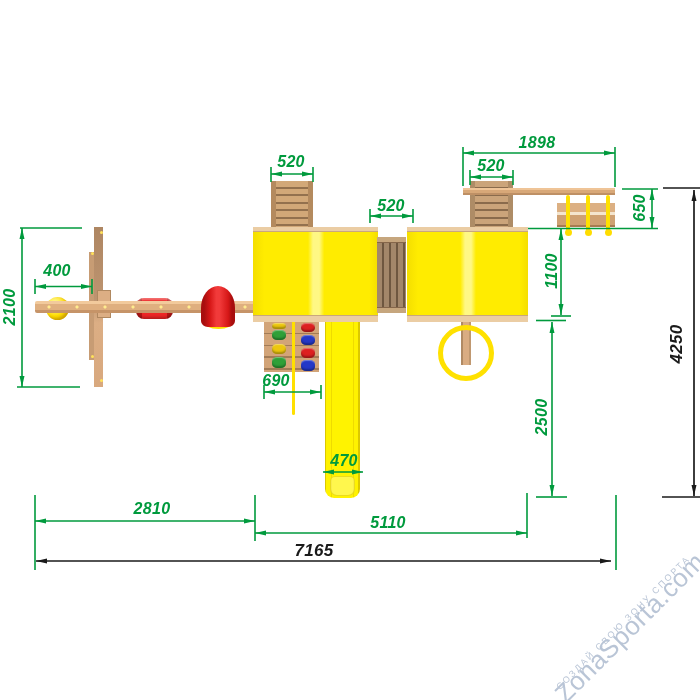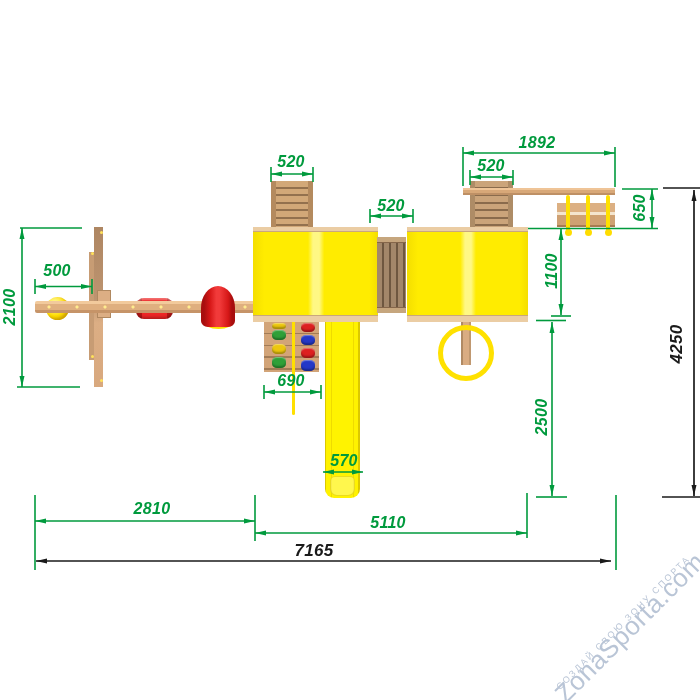--- a/index.html
+++ b/index.html
@@ -208,28 +208,28 @@
     <line class="k" x1="36" y1="561" x2="611" y2="561" marker-start="url(#ab)" marker-end="url(#ab)"></line>
 
     <line class="k" x1="663" y1="188" x2="700" y2="188"></line>
     <line class="k" x1="662" y1="497" x2="700" y2="497"></line>
     <line class="k" x1="694" y1="190" x2="694" y2="496" marker-start="url(#ab)" marker-end="url(#ab)"></line>
   </svg>
 
   <div class="dim" style="left:261px;top:153px;">520</div>
   <div class="dim" style="left:361px;top:197px;">520</div>
   <div class="dim" style="left:461px;top:157px;">520</div>
-  <div class="dim" style="left:507px;top:134px;">1892</div>
+  <div class="dim" style="left:507px;top:134px;">1898</div>
   <div class="dim rot" style="left:610px;top:199px;">650</div>
   <div class="dim rot" style="left:522px;top:262px;">1100</div>
   <div class="dim rot" style="left:512px;top:408px;">2500</div>
   <div class="dim rot" style="left:-20px;top:298px;">2100</div>
-  <div class="dim" style="left:27px;top:262px;">500</div>
-  <div class="dim" style="left:261px;top:372px;">690</div>
-  <div class="dim" style="left:314px;top:452px;">570</div>
+  <div class="dim" style="left:27px;top:262px;">400</div>
+  <div class="dim" style="left:246px;top:372px;">690</div>
+  <div class="dim" style="left:314px;top:452px;">470</div>
   <div class="dim" style="left:122px;top:500px;font-style:italic;">2810</div>
   <div class="dim" style="left:358px;top:514px;">5110</div>
   <div class="dim blk" style="left:284px;top:542px;font-style:italic;">7165</div>
   <div class="dim blk rot" style="left:647px;top:335px;">4250</div>
 
   <div class="watermark">
     <span class="brand">ZonaSporta.com</span>
     <span class="tagline">СОЗДАЙ СВОЮ ЗОНУ СПОРТА</span>
   </div>
 

